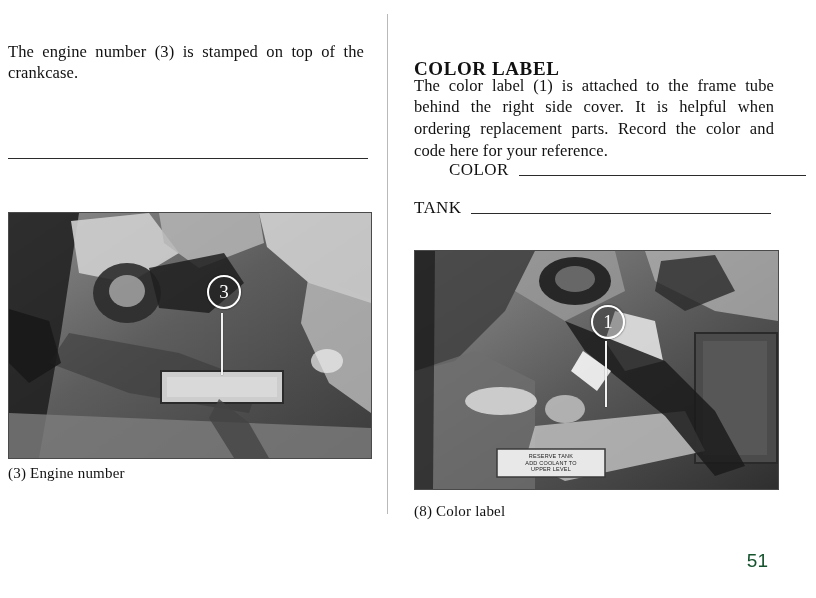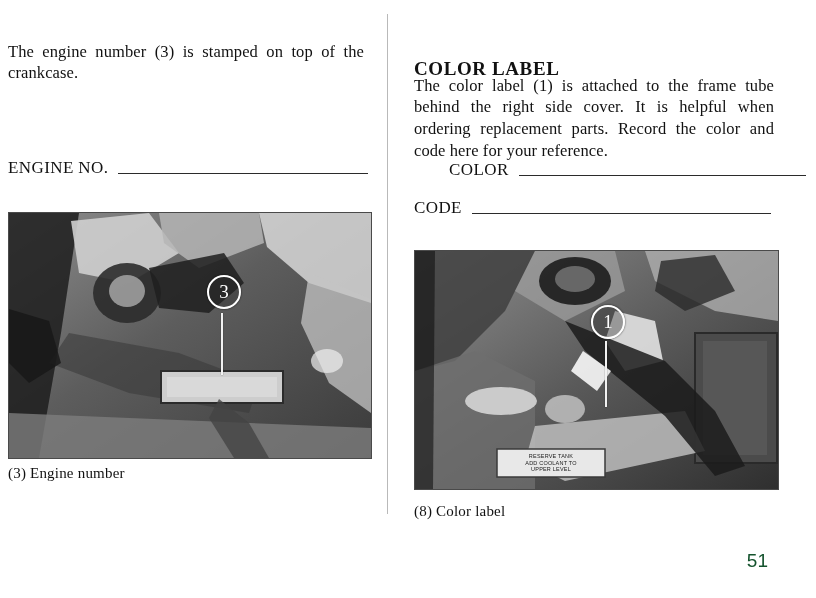--- a/index.html
+++ b/index.html
@@ -128,21 +128,20 @@
 
 <div class="page">
 
   <div class="divider"></div>
 
   <div class="col col-left">
 
     <p id="left-intro" class="body-text">The engine number (3) is stamped on top of the crankcase.</p>
 
     <div id="engine-no-row" class="fill-row">
-      <span class="fill-label">ENGINE NO.</span>
       <span class="fill-rule"></span>
     </div>
 
     <div id="engine-photo" class="photo">
       <svg width="362" height="245" viewBox="0 0 362 245" preserveAspectRatio="none">
         <defs>
           <linearGradient id="g1" x1="0" y1="0" x2="1" y2="1">
             <stop offset="0%" stop-color="#8d8d8d"></stop>
             <stop offset="45%" stop-color="#5d5d5d"></stop>
             <stop offset="100%" stop-color="#3b3b3b"></stop>
@@ -186,21 +185,21 @@
     <h2 id="color-heading" class="heading">COLOR LABEL</h2>
 
     <p id="color-intro" class="body-text">The color label (1) is attached to the frame tube behind the right side cover. It is helpful when ordering replacement parts. Record the color and code here for your reference.</p>
 
     <div id="color-row" class="fill-row">
       <span class="fill-label">COLOR</span>
       <span class="fill-rule"></span>
     </div>
 
     <div id="code-row" class="fill-row">
-      <span class="fill-label">CODE</span>
+      <span class="fill-label">TANK</span>
       <span class="fill-rule"></span>
     </div>
 
     <div id="color-photo" class="photo">
       <svg width="363" height="238" viewBox="0 0 363 238" preserveAspectRatio="none">
         <defs>
           <linearGradient id="h1" x1="0" y1="0" x2="1" y2="1">
             <stop offset="0%" stop-color="#8f8f8f"></stop>
             <stop offset="50%" stop-color="#5a5a5a"></stop>
             <stop offset="100%" stop-color="#2f2f2f"></stop>

